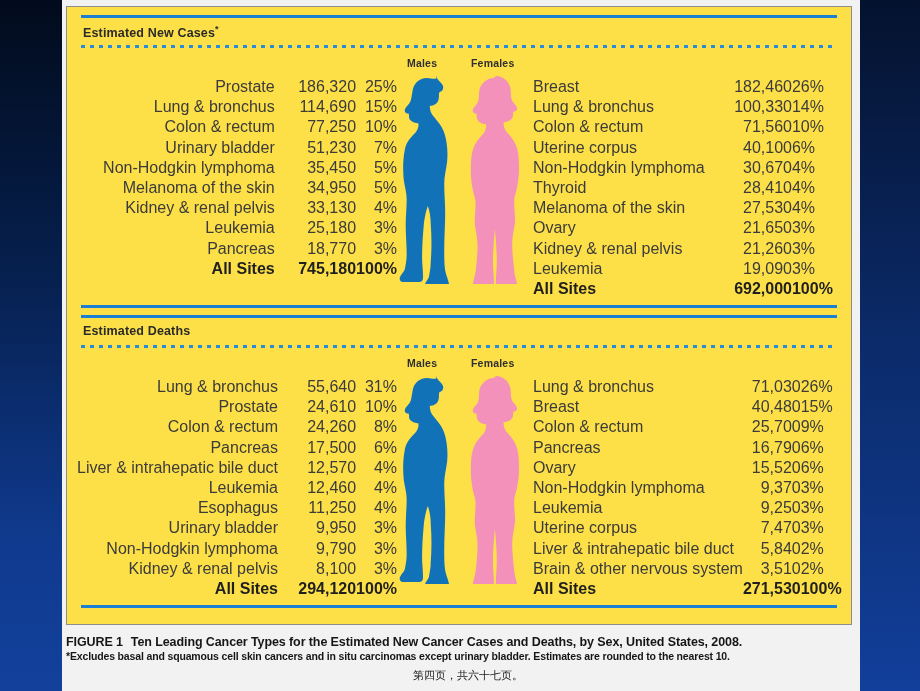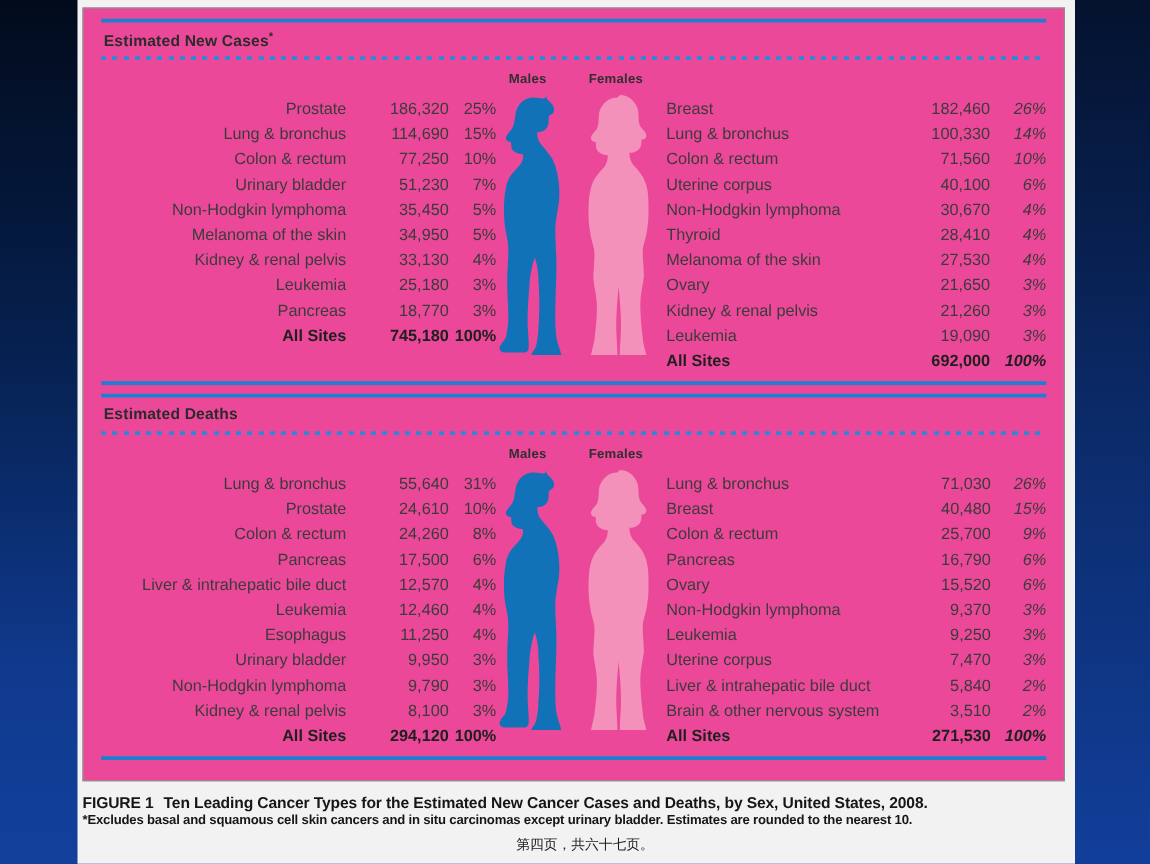--- a/index.html
+++ b/index.html
@@ -42,21 +42,21 @@
     background: linear-gradient(180deg, #04122e 0%, #0b2a68 48%, #123f9b 100%);
   }
 
   
   #figure-card {
     position: absolute;
     left: 66px;
     top: 6px;
     width: 786px;
     height: 619px;
-    background: #ec4899;
+    background: #fde047;
     border: 1.5px solid #8d8d8d;
     box-sizing: border-box;
   }
 
   .panel {
     position: absolute;
     left: 0;
     right: 0;
   }
   #panel-new-cases { top: 8px; height: 300px; }
@@ -112,40 +112,40 @@
     position: absolute;
     left: 330px;
     width: 140px;
   }
   .figures svg { display: block; }
 
   
   table.cancer-table {
     position: absolute;
     border-collapse: collapse;
-    font-size: 13px;
+    font-size: 16px;
     color: #3b3b3b;
   }
   table.cancer-table td {
     padding: 0;
     height: 20.2px;
     vertical-align: middle;
     white-space: nowrap;
     line-height: 20.2px;
   }
   .tbl-males { left: 10px; width: 320px; }
   .tbl-females { left: 458px; width: 312px; }
 
   .tbl-males .c-site  { width: 200px; text-align: right; padding-right: 16px; }
   .tbl-males .c-num   { width: 66px;  text-align: right; }
   .tbl-males .c-pct   { width: 38px;  text-align: right; }
 
   .tbl-females .c-site { width: 196px; text-align: left; padding-left: 8px; }
   .tbl-females .c-num  { width: 70px;  text-align: right; }
-  .tbl-females .c-pct  { width: 46px;  text-align: right; font-style: italic; }
+  .tbl-females .c-pct  { width: 46px;  text-align: left; }
 
   tr.total-row td { font-weight: bold; color: #1f1f1f; }
 
   
   #figure-caption {
     position: absolute;
     left: 66px;
     top: 635px;
     width: 800px;
     color: #161616;

